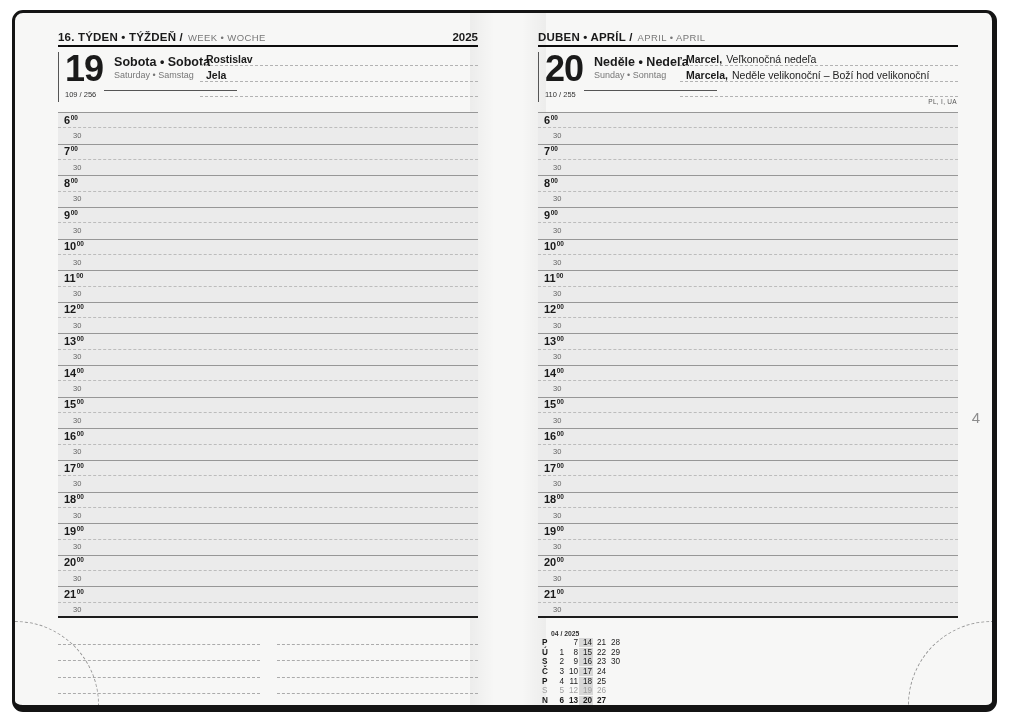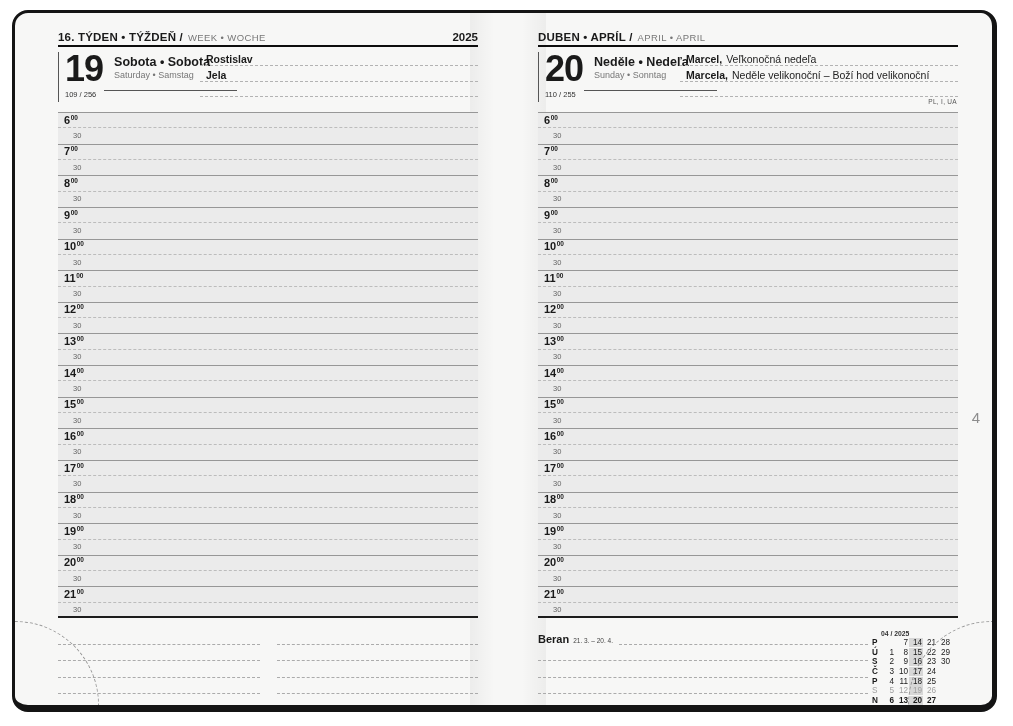--- a/index.html
+++ b/index.html
@@ -1,20 +1,20 @@
 <!DOCTYPE html>
 <html><head>
 <meta charset="utf-8">
 <style>
   * { margin:0; padding:0; box-sizing:border-box; }
   html,body { width:1013px; height:726px; background:#ffffff; font-family:"Liberation Sans", sans-serif; color:#1a1a1a; }
   .book {
     position:absolute; left:12px; top:10px; width:985px; height:702px;
     border:3px solid #141414; border-right-width:5px; border-bottom-width:7px;
-    border-radius:16px; background:#f7f7f6; overflow:hidden;
+    border-radius:11px; background:#f7f7f6; overflow:hidden;
   }
   .gutter {
     position:absolute; left:455px; top:0; width:76px; height:100%;
     background:linear-gradient(90deg, rgba(0,0,0,0.045), rgba(0,0,0,0.0) 32%, rgba(0,0,0,0.0) 68%, rgba(0,0,0,0.045));
   }
   .page { position:absolute; top:14px; width:420px; }
   .page.left  { left:43px; }
   .page.right { left:523px; }
 
   
@@ -472,33 +472,20 @@
           <div class="hour-row">
             <span class="h">21</span>
             <sup>00</sup>
           </div>
           <div class="half-row">
             <span class="m">30</span>
           </div>
         </div>
       </div>
     <div class="notes zodiac-area">
-      <div class="zodiac-col">
-        <div class="zodiac-first">
-          <span class="zname">Beran</span>
-          <span class="zrange">21. 3. – 20. 4.</span>
-          <span class="zline"></span>
-        </div>
-        <div>
-            <div class="note-line"></div>
-            <div class="note-line"></div>
-            <div class="note-line"></div>
-            <div class="note-line"></div>
-          </div>
-      </div>
       <div class="calendar">
         <div class="cal-title">04 / 2025</div>
         <div>
             <div class="cal-row">
               <span class="cal-day">P</span>
               <span class="cal-num"></span>
               <span class="cal-num">7</span>
               <span class="cal-num hl">14</span>
               <span class="cal-num">21</span>
               <span class="cal-num">28</span>

